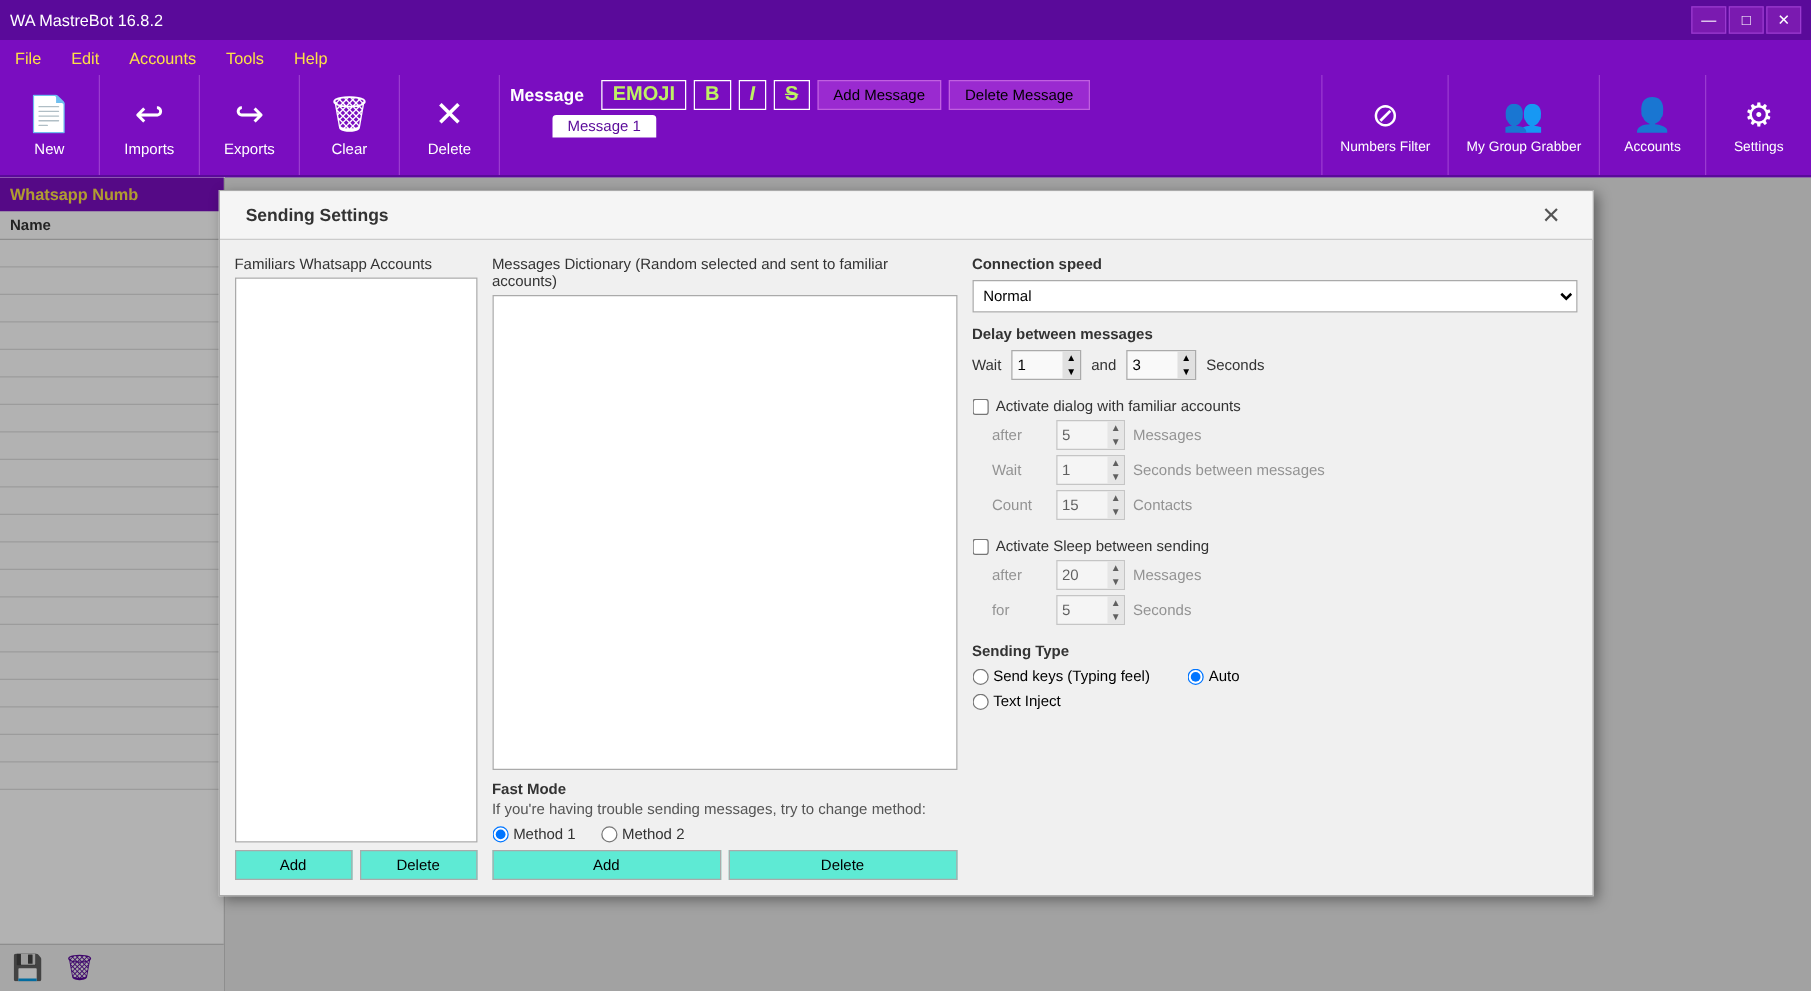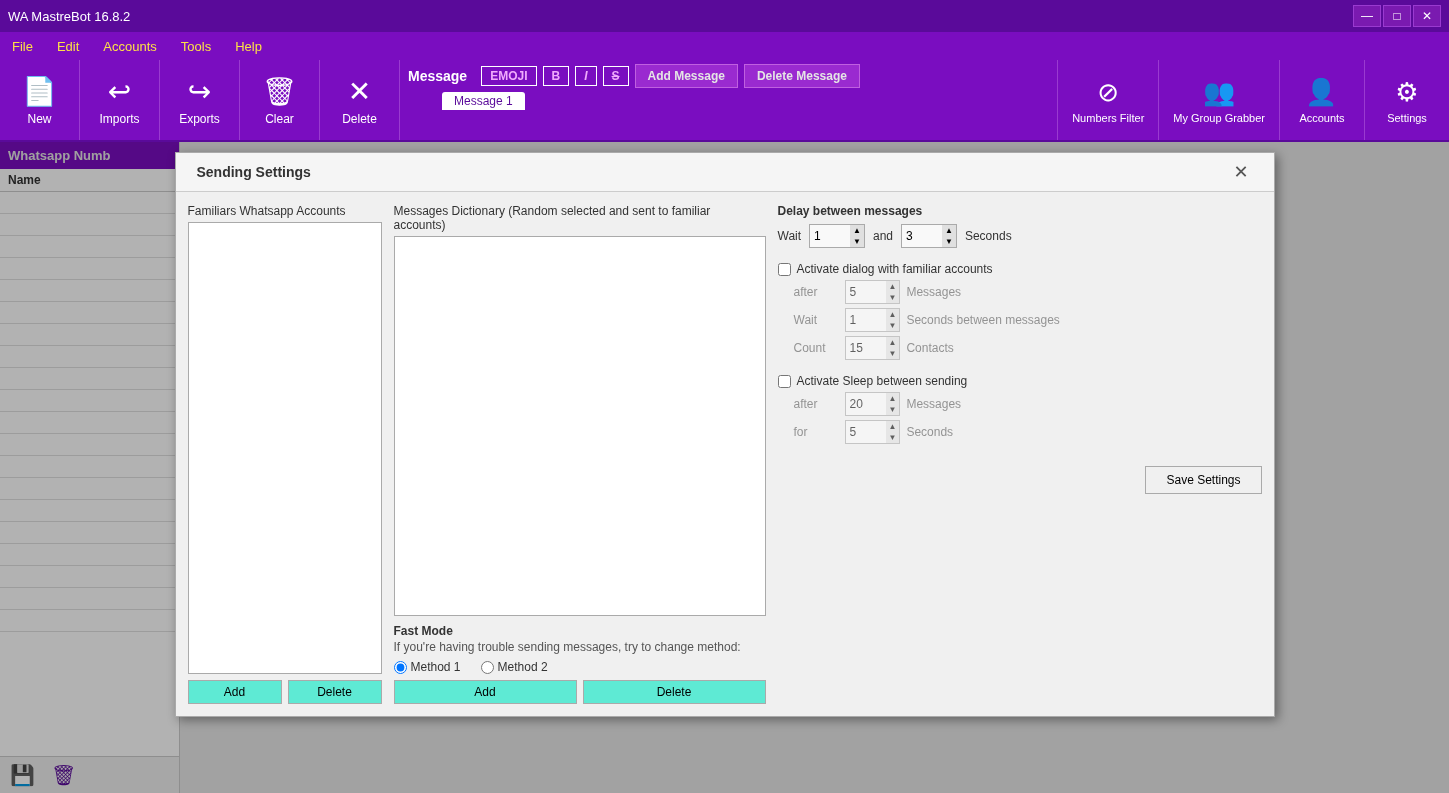--- a/index.html
+++ b/index.html
@@ -76,34 +76,33 @@
     .message-toolbar {
       display: flex;
       align-items: center;
       gap: 6px;
       margin-bottom: 4px;
     }
     .message-label { color: white; font-size: 14px; font-weight: bold; margin-right: 8px; }
     .msg-btn {
       background: transparent;
       border: 1px solid white;
-      color: #f0abfc;
+      color: #bef264;
       padding: 2px 8px;
       cursor: pointer;
-      font-size: 12px;
+      font-size: 16px;
       font-weight: bold;
     }
     .add-del-btn {
       background: #9a2ad0;
       border: 1px solid #c060e0;
-      color: #e5e5e5;
+      color: #000000;
       padding: 4px 12px;
       cursor: pointer;
       font-size: 12px;
-      font-weight: bold;
     }
     .msg-tab {
       background: white;
       color: #5a0a9a;
       padding: 2px 12px;
       font-size: 12px;
       border-radius: 3px 3px 0 0;
       cursor: pointer;
     }
     .right-toolbar {
@@ -138,21 +137,21 @@
     
     .left-panel {
       width: 180px;
       background: white;
       border-right: 1px solid #ccc;
       display: flex;
       flex-direction: column;
     }
     .left-panel-header {
       background: #7a0dc0;
-      color: #e5e5e5;
+      color: #fde047;
       padding: 6px 8px;
       font-size: 13px;
       font-weight: bold;
     }
     .left-panel-col-header {
       padding: 4px 8px;
       font-size: 12px;
       font-weight: bold;
       color: #333;
       border-bottom: 1px solid #ccc;
@@ -523,20 +522,28 @@
             </div>
           </div>
           <div class="add-del-row">
             <button>Add</button>
             <button>Delete</button>
           </div>
         </div>
 
         <div class="modal-settings">
 
+          <div>
+            <div class="settings-group-label">Connection speed</div>
+            <select class="select-box">
+              <option>Normal</option>
+              <option>Fast</option>
+              <option>Slow</option>
+            </select>
+          </div>
 
           <div>
             <div class="settings-group-label">Delay between messages</div>
             <div class="settings-row">
               <span>Wait</span>
               <div class="spinner-wrapper">
                 <input class="spinner-input" type="text" value="1" style="">
                 <div class="spinner-btns">
                   <button class="spinner-btn">▲</button>
                   <button class="spinner-btn">▼</button>
@@ -620,22 +627,40 @@
                   <div class="spinner-btns">
                     <button class="spinner-btn">▲</button>
                     <button class="spinner-btn">▼</button>
                   </div>
                 </div>
                 <span>Seconds</span>
               </div>
             </div>
           </div>
 
-
-          <div class="save-btn-row">
-            <button class="save-btn">Save Settings</button>
-          </div>
+          <div>
+            <div class="settings-group-label">Sending Type</div>
+            <div style="display:flex; gap:30px;">
+              <div style="display:flex;flex-direction:column;gap:6px;">
+                <label class="radio-item">
+                  <input type="radio" name="sending_type" style="">
+                  <span>Send keys (Typing feel)</span>
+                </label>
+                <label class="radio-item">
+                  <input type="radio" name="sending_type" style="">
+                  <span>Text Inject</span>
+                </label>
+              </div>
+              <div style="display:flex;flex-direction:column;gap:6px;">
+                <label class="radio-item">
+                  <input type="radio" name="sending_type" checked="" style="">
+                  <span>Auto</span>
+                </label>
+              </div>
+            </div>
+          </div>
+
         </div>
 
       </div>
     </div>
   </div>
 </div>
 
 </body></html>

